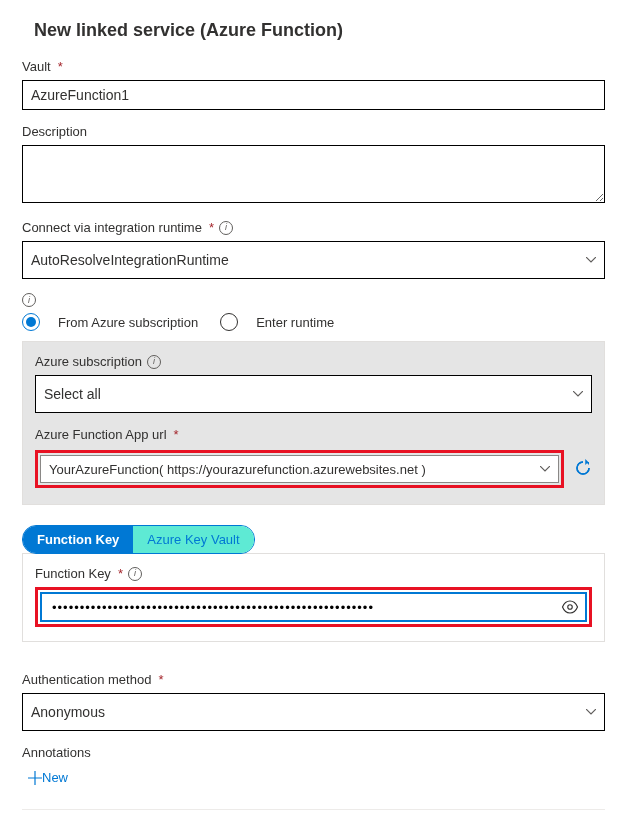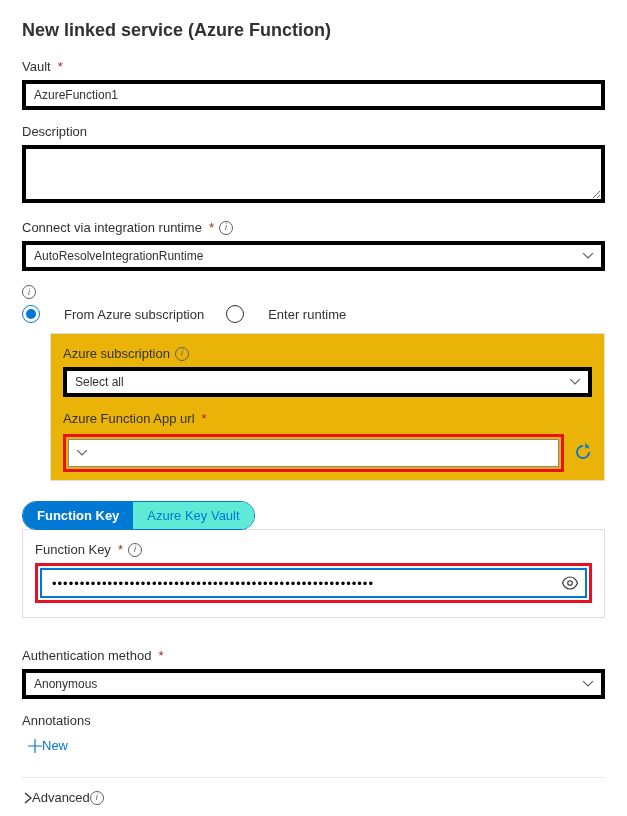--- a/index.html
+++ b/index.html
@@ -9,21 +9,21 @@
     font-family: "Segoe UI", Arial, sans-serif;
     font-size: 13px;
     color: #323130;
     background: #fff;
     width: 627px;
   }
   .panel { padding: 20px 22px 14px 22px; }
   h2 {
     font-size: 18px;
     font-weight: 600;
-    margin: 0 0 18px 0;
+    margin: 0 0 18px 12px;
     color: #323130;
   }
   .field { margin-bottom: 14px; }
   .field-label {
     font-size: 13px;
     font-weight: 400;
     margin-bottom: 6px;
     display: flex;
     align-items: center;
     gap: 5px;
@@ -36,59 +36,58 @@
     width: 14px; height: 14px;
     border: 1px solid #605e5c;
     border-radius: 50%;
     font-size: 9px;
     color: #605e5c;
     font-style: italic;
     line-height: 1;
   }
   .input, .textarea, .select {
     width: 100%;
-    border: 4px solid #000000;
+    border: 1px solid #000000;
     background: #fff;
     font-family: inherit;
-    font-size: 12px;
+    font-size: 14px;
     color: #323130;
     padding: 5px 8px;
     outline: none;
   }
   .input { height: 30px; }
   .textarea { height: 58px; resize: both; }
   .select {
-    height: 30px;
+    height: 38px;
     display: flex;
     align-items: center;
     justify-content: space-between;
     cursor: pointer;
   }
   .chevron-down {
     width: 10px; height: 6px;
   }
   .radio-row { display: flex; gap: 22px; align-items: center; margin-top: 6px; }
   .radio {
-    display: inline-flex; align-items: center; cursor: pointer; gap: 24px;
+    display: inline-flex; align-items: center; cursor: pointer; gap: 18px;
   }
   .radio .circle {
     width: 18px; height: 18px; border-radius: 50%;
     border: 1px solid #323130; display: inline-flex;
     align-items: center; justify-content: center;
   }
   .radio.selected .circle { border-color: #0078d4; }
   .radio .dot {
     width: 10px; height: 10px; border-radius: 50%; background: #0078d4;
   }
   .sub-panel {
     border: 1px solid #e1dfdd;
-    background: #eab308;
-    padding: 12px 12px 4px 12px;
+    background: #e5e5e5;
+    padding: 12px 12px 12px 12px;
     margin-top: 10px;
-    margin-left: 28px;
   }
   .highlight-red {
     border: 3px solid #e81123;
     padding: 2px;
     margin-top: 2px;
   }
   .select-inner {
     height: 28px;
     border: 1px solid #8a8886;
     background: #fff;
@@ -215,20 +214,21 @@
       </div>
 
       <div class="field" style="margin-bottom:4px;">
         <div class="field-label">
           <span>Azure Function App url</span>
             <span class="req">*</span>
         </div>
         <div class="row-with-refresh">
           <div class="highlight-red">
             <div class="select-inner">
+              <span>YourAzureFunction( https://yourazurefunction.azurewebsites.net )</span>
               <svg class="chevron-down" viewBox="0 0 10 6">
                   <path d="M0 0 L5 5 L10 0" stroke="#605e5c" fill="none" stroke-width="1.2"></path>
                 </svg>
             </div>
           </div>
           <svg class="refresh-icon" viewBox="0 0 24 24">
             <path d="M12 4 A8 8 0 1 0 20 12" stroke="#0078d4" stroke-width="2" fill="none"></path>
             <path d="M20 4 L20 12 L12 12" stroke="none" fill="none"></path>
             <path d="M17 3 L21 7 L17 11" fill="#0078d4" transform="translate(-2,-3)"></path>
             <path d="M12 4 A8 8 0 1 0 20 12" stroke="#0078d4" stroke-width="2" fill="none"></path>

